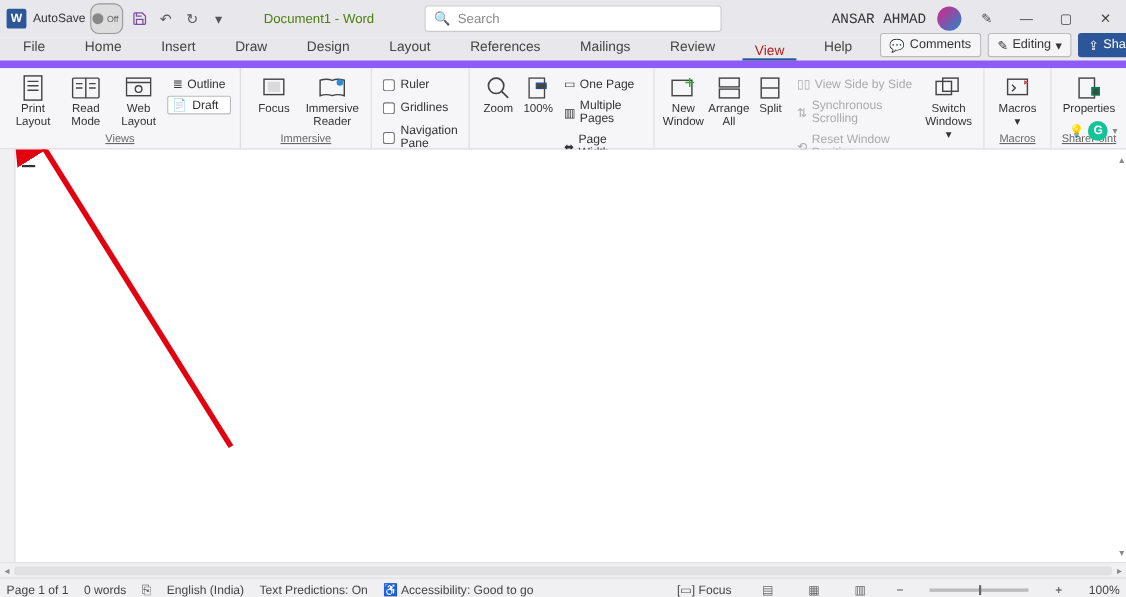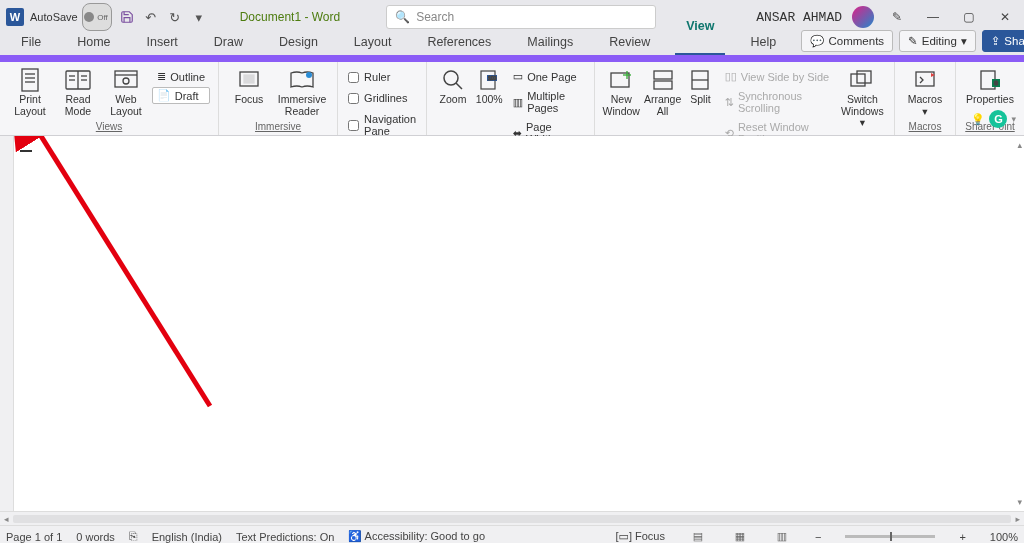--- a/index.html
+++ b/index.html
@@ -16,21 +16,21 @@
 .doc-title { margin-left:26px; font-size:12px; color:#4d7c0f; }
 .search-box { margin-left:40px; width:270px; height:24px; background:#fff; border:1px solid #ccc; border-radius:3px; display:flex; align-items:center; padding:0 8px; color:#888; gap:6px; font-size:12px;}
 .title-right { margin-left:auto; display:flex; align-items:center; gap:10px;}
 .user-name { font-size:13px;font-family:Liberation Mono, monospace;}
 .avatar { width:22px; height:22px; border-radius:50%; background:linear-gradient(135deg,#d28,#28c); }
 .win-btn { width:26px; height:26px; display:flex; align-items:center; justify-content:center; color:#444; font-size:12px;}
 
 
 .tabs { height:28px; background:#e8e8ec; display:flex; align-items:flex-end; padding:0 10px; gap:14px; border-bottom:7px solid #8b5cf6;}
 .tab { padding:6px 11px; font-size:12.5px; color:#444; cursor:pointer;}
-.tab.active { color:#0f766e; border-bottom:2px solid #2b579a; padding-bottom:20px; font-weight:700;}
+.tab.active { color:#b91c1c; border-bottom:2px solid #2b579a; padding-bottom:0; font-weight:400;}
 .tabs-right { margin-left:auto; display:flex; align-items:center; gap:6px; padding-bottom:3px;}
 .pill { border:1px solid #bbb; border-radius:3px; padding:3px 8px; font-size:11.5px; display:flex; align-items:center; gap:4px; background:#f5f5f7;}
 .pill.share { background:#2b579a; color:#fff; border-color:#2b579a;}
 
 
 .ribbon { height:74px; background:#f6f6f8; border-bottom:1px solid #d0d0d4; display:flex; position:relative;}
 .group { border-right:1px solid #ddd; padding:4px 8px 2px; display:flex; flex-direction:column; align-items:center; }
 .group-body { flex:1; display:flex; align-items:flex-start; gap:4px;}
 .group-label { font-size:10px; color:#666; padding:1px 0;text-decoration:underline;}
 .big-btn { display:flex; flex-direction:column; align-items:center; justify-content:flex-start; width:44px; padding-top:2px; gap:2px; cursor:pointer;}

